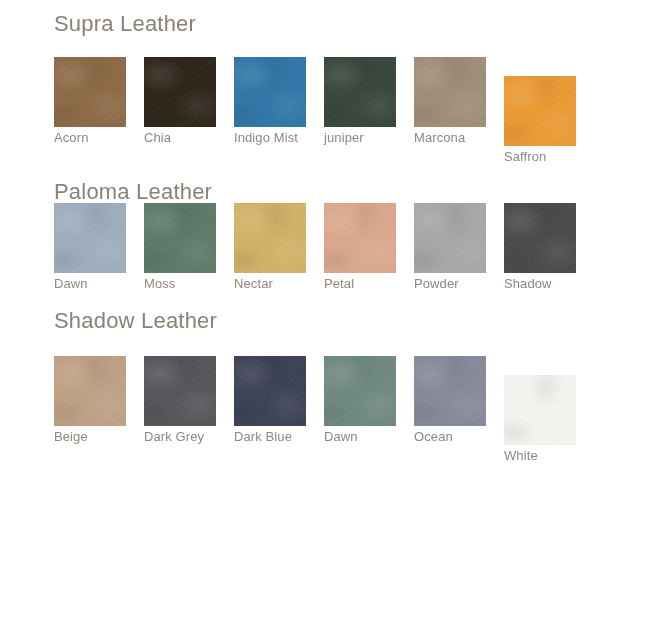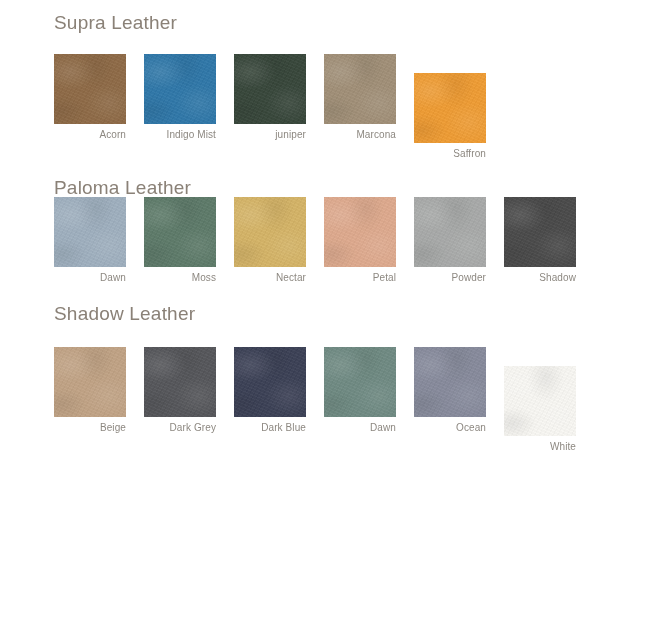--- a/index.html
+++ b/index.html
@@ -18,21 +18,21 @@
   .page {
     position: relative;
     width: 651px;
     height: 631px;
     box-sizing: border-box;
   }
   .section {
     position: relative;
   }
   .section-title {
-    font-size: 19px;
+    font-size: 22px;
     font-weight: 400;
     color: #8a8177;
     letter-spacing: 0.2px;
     margin: 0;
     padding-left: 54px;
     line-height: 1;
   }
   .swatch-grid {
     display: flex;
     flex-wrap: wrap;
@@ -72,23 +72,23 @@
     content: "";
     position: absolute;
     inset: 0;
     background-image:
       repeating-linear-gradient(23deg, rgba(255,255,255,0.035) 0px, rgba(255,255,255,0.035) 1px, rgba(0,0,0,0.02) 1px, rgba(0,0,0,0.02) 3px),
       repeating-linear-gradient(-61deg, rgba(0,0,0,0.025) 0px, rgba(0,0,0,0.025) 1px, rgba(255,255,255,0.02) 1px, rgba(255,255,255,0.02) 4px);
     pointer-events: none;
     opacity: 0.85;
   }
   .swatch-label {
-    font-size: 10px;
+    font-size: 13px;
     color: #8d8881;
-    text-align: right;
+    text-align: left;
     width: 72px;
     padding-top: 5px;
     line-height: 12px;
     letter-spacing: 0.1px;
     white-space: nowrap;
   }
 </style>
 </head>
 <body style="background: rgb(255, 255, 255);">
 
@@ -96,20 +96,24 @@
 
   <div class="section" style="padding-top:13px;">
     <h2 class="section-title" style="color: rgb(138, 129, 119);">Supra Leather</h2>
     <div class="swatch-grid" style="margin-top:22px;">
 
       <div class="swatch-cell">
         <div class="swatch-chip" style="background-color:#8e6a46;"></div>
         <div class="swatch-label" style="color: rgb(141, 136, 129);">Acorn</div>
       </div>
 
+      <div class="swatch-cell">
+        <div class="swatch-chip" style="background-color:#2e2419;"></div>
+        <div class="swatch-label" style="color: rgb(141, 136, 129);">Chia</div>
+      </div>
 
       <div class="swatch-cell">
         <div class="swatch-chip" style="background-color:#2f77a8;"></div>
         <div class="swatch-label" style="color: rgb(141, 136, 129);">Indigo Mist</div>
       </div>
 
       <div class="swatch-cell">
         <div class="swatch-chip" style="background-color:#37463a;"></div>
         <div class="swatch-label" style="color: rgb(141, 136, 129);">juniper</div>
       </div>

